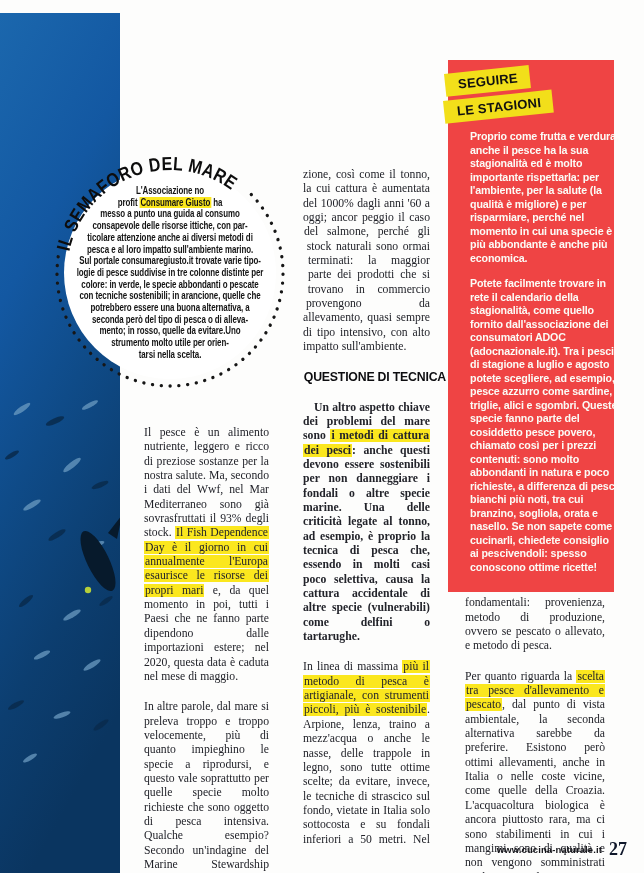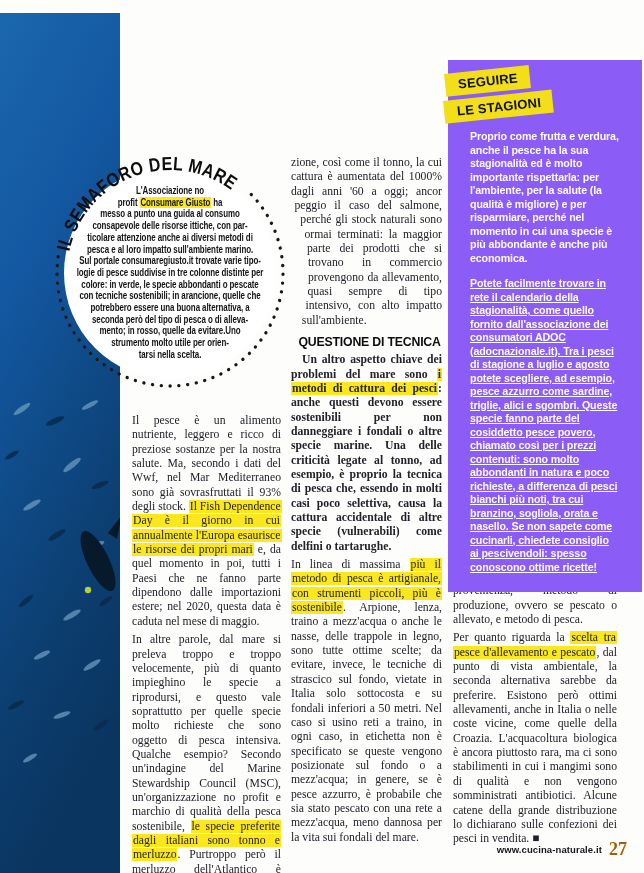--- a/index.html
+++ b/index.html
@@ -15,49 +15,49 @@
         transform:scaleX(.78);transform-origin:50% 0;
         text-align:center;font-family:"Liberation Sans", sans-serif;font-weight:bold;
         font-size:10.2px;line-height:11.7px;letter-spacing:-.1px;color:#141414;
         white-space:pre-line;}
 
   .hl{background:#fbe71e;padding:0 1px;box-decoration-break:clone;-webkit-box-decoration-break:clone;}
 
   
   .col{position:absolute;font-size:11.7px;line-height:14.35px;color:#22232a;
        text-align:justify;hyphens:auto;-webkit-hyphens:auto;}
-  .col p{margin:4px;}
+  .col p{margin:16px;}
   .col p.indent{text-indent:11px;font-weight:bold;}
   .col1{left:128px;top:410px;width:157px;}
   .col2{left:287px;top:152px;width:159px;height:692px;overflow:hidden;}
   .col3{left:449px;top:566px;width:172px;}
   .circle-push{float:left;width:22px;height:200px;
        shape-outside:circle(138px at -117px 121px);}
   .subhead{font-family:"Liberation Sans", sans-serif;font-weight:800;font-size:12.3px;
-       letter-spacing:-.2px;color:#0d0d10;margin:7px 0 3px;text-align:center;line-height:1.15;}
+       letter-spacing:-.2px;color:#0d0d10;margin:7px 0 3px;text-align:right;line-height:1.15;}
 
   
-  .black-box{position:absolute;left:448px;top:60px;width:194px;min-height:473px;
-       background:#8b5cf6;box-sizing:border-box;padding:70px 6px 14px 22px;}
+  .black-box{position:absolute;left:448px;top:60px;width:166px;min-height:473px;
+       background:#ef4444;box-sizing:border-box;padding:70px 6px 14px 22px;}
   .box-text{color:#fbfbf6;font-family:"Liberation Sans", sans-serif;font-weight:bold;
        font-size:10.7px;line-height:13.5px;letter-spacing:-.15px;width:149px;}
   .box-text p{margin:0 0 12px;}
-  .box-text p:last-child{margin-bottom:4px;text-decoration:underline;}
+  .box-text p:last-child{margin-bottom:4px;}
   .ribbon{position:absolute;background:#f2df1a;color:#101010;
        font-family:"Liberation Sans", sans-serif;font-weight:800;font-size:13px;
        letter-spacing:.2px;line-height:1;padding:5px 12px 5px 13px;white-space:nowrap;
        transform:rotate(-6deg);transform-origin:left top;}
   .ribbon1{left:444px;top:74px;}
   .ribbon2{left:443px;top:101px;}
 
   
   .footer{position:absolute;right:17px;top:839px;display:flex;align-items:center;gap:7px;}
   .site{font-family:"Liberation Sans", sans-serif;font-weight:bold;font-size:9.5px;
        letter-spacing:.1px;color:#15151a;}
-  .pagenum{font-family:"Liberation Serif", serif;font-weight:bold;font-size:18px;color:#a16207;}
+  .pagenum{font-family:"Liberation Serif", serif;font-weight:bold;font-size:18px;color:#0f172a;}
 
   .curved-title{font-family:"Liberation Sans", sans-serif;font-weight:800;fill:#0d0d0d;}
 </style>
 </head>
 <body>
 
 <div class="page">
 
   <svg class="photo" viewBox="0 0 120 860" preserveAspectRatio="none" role="img">
     <defs>

